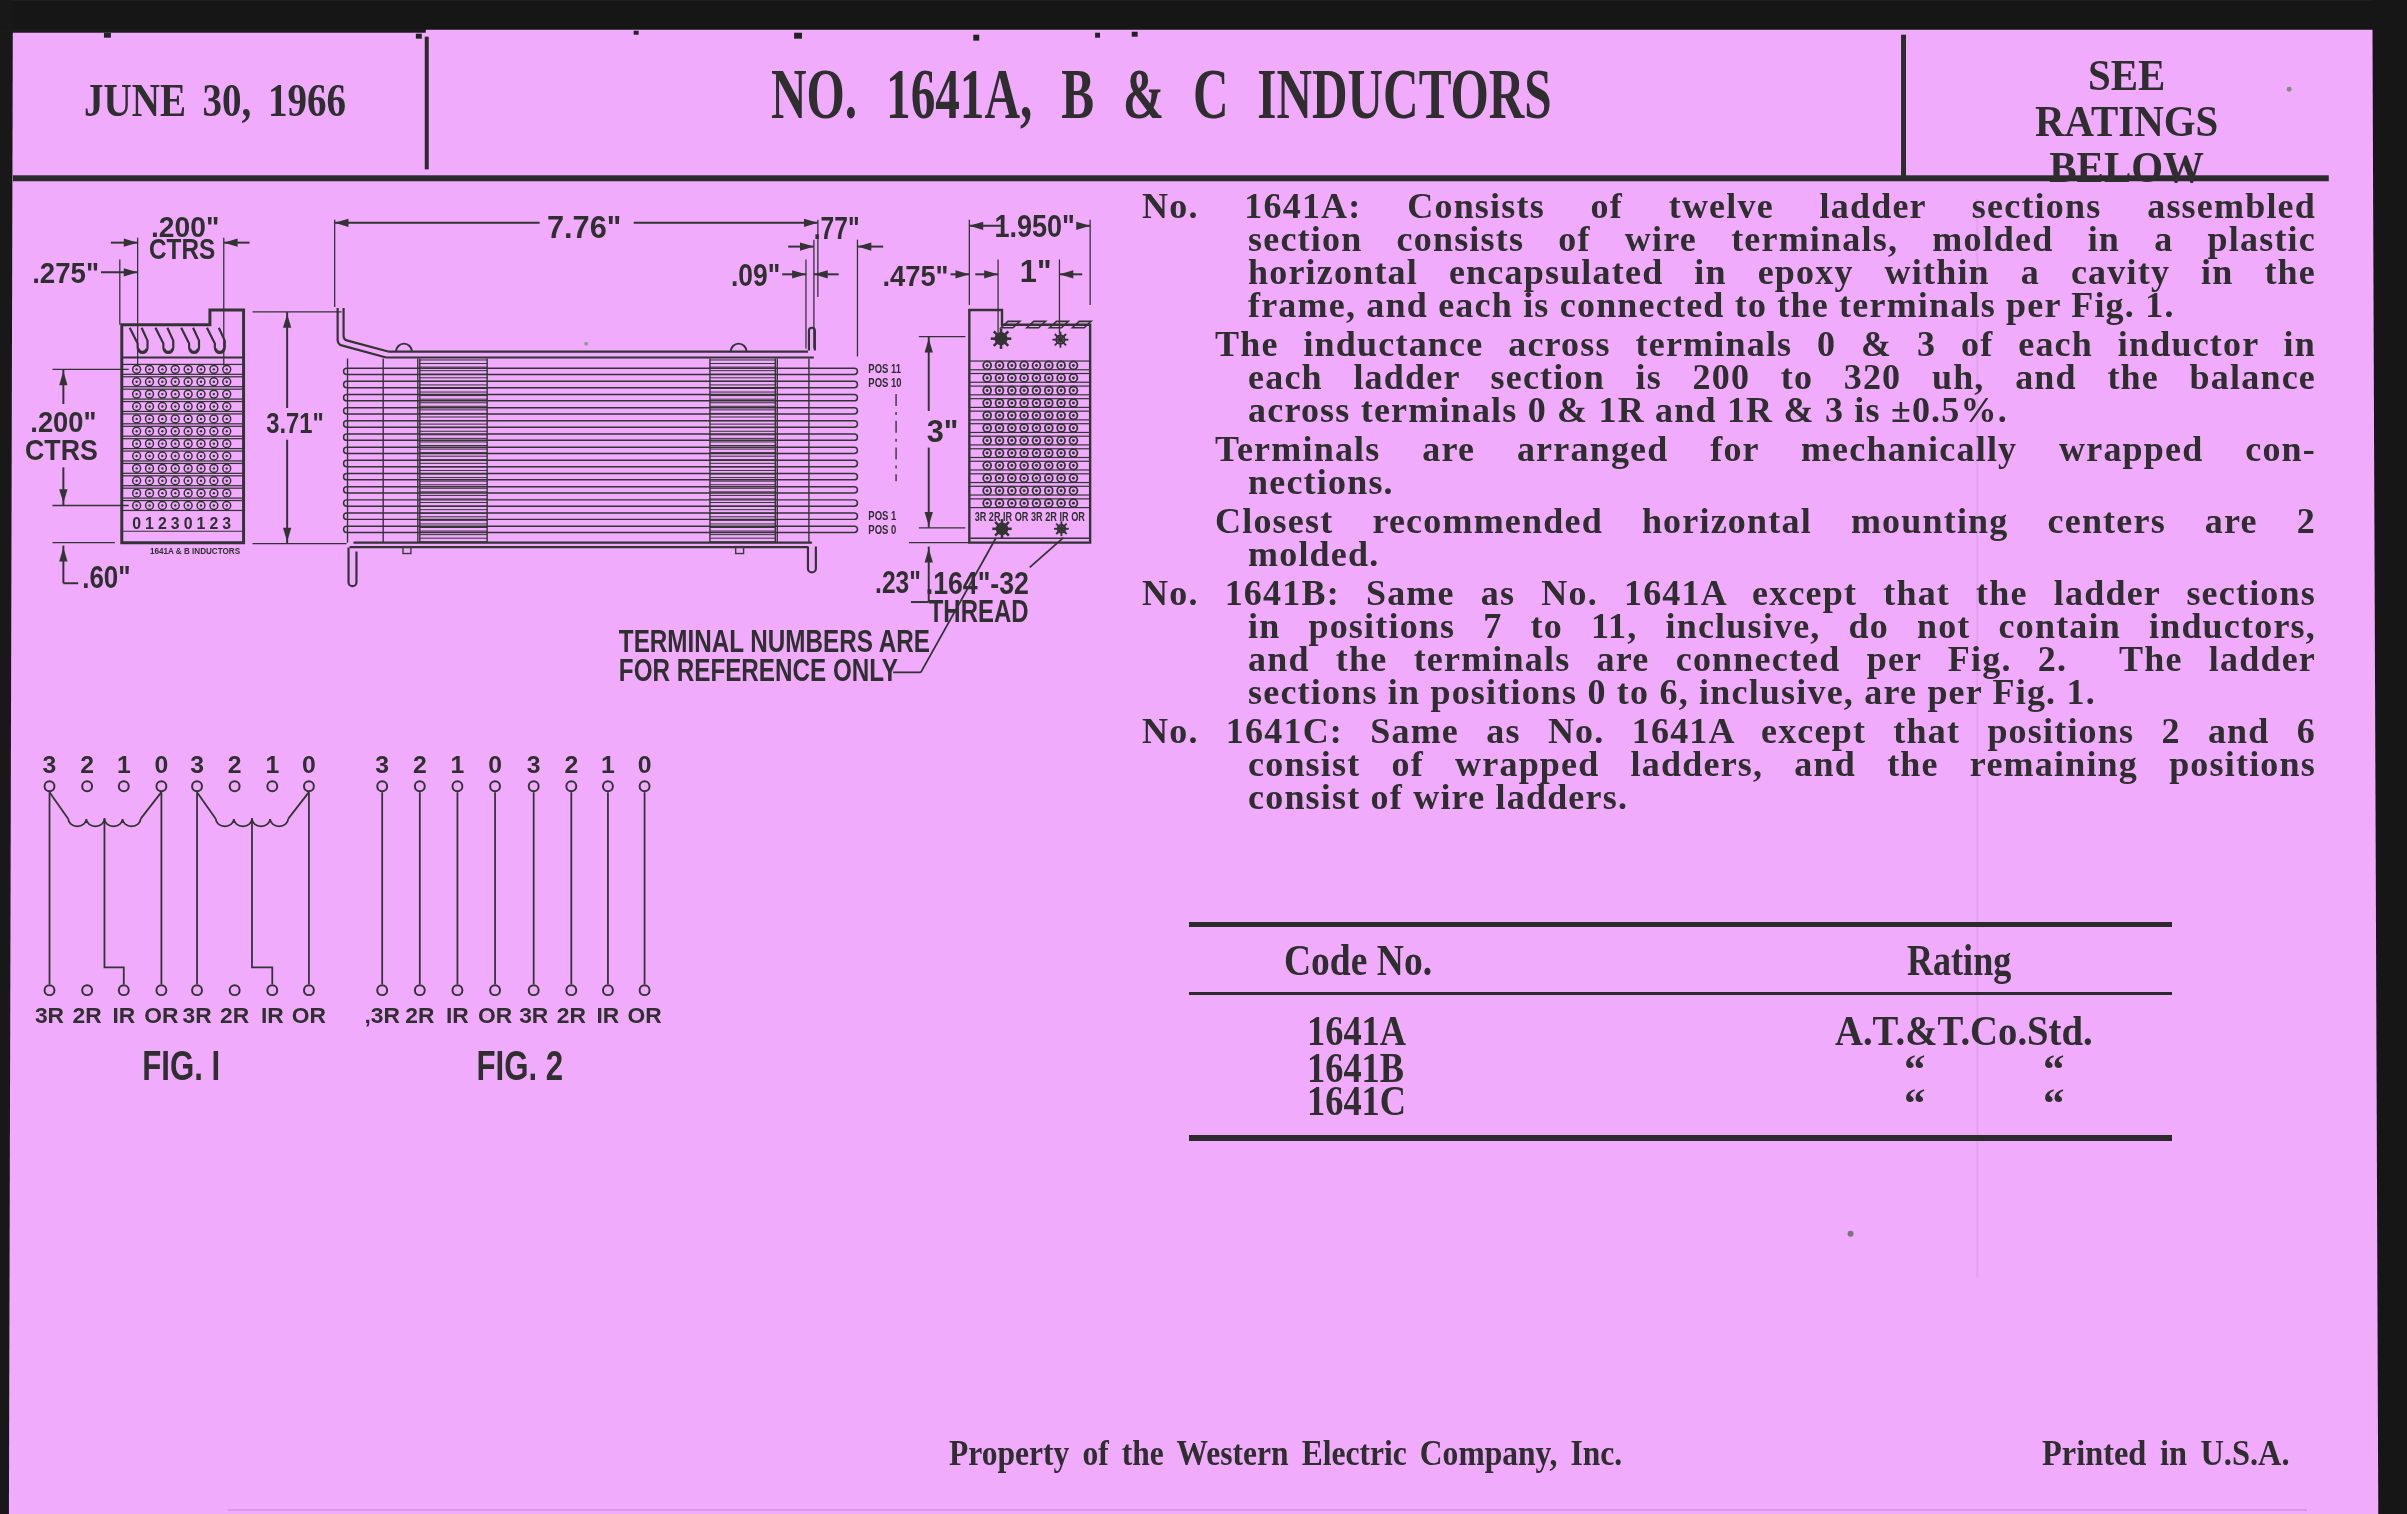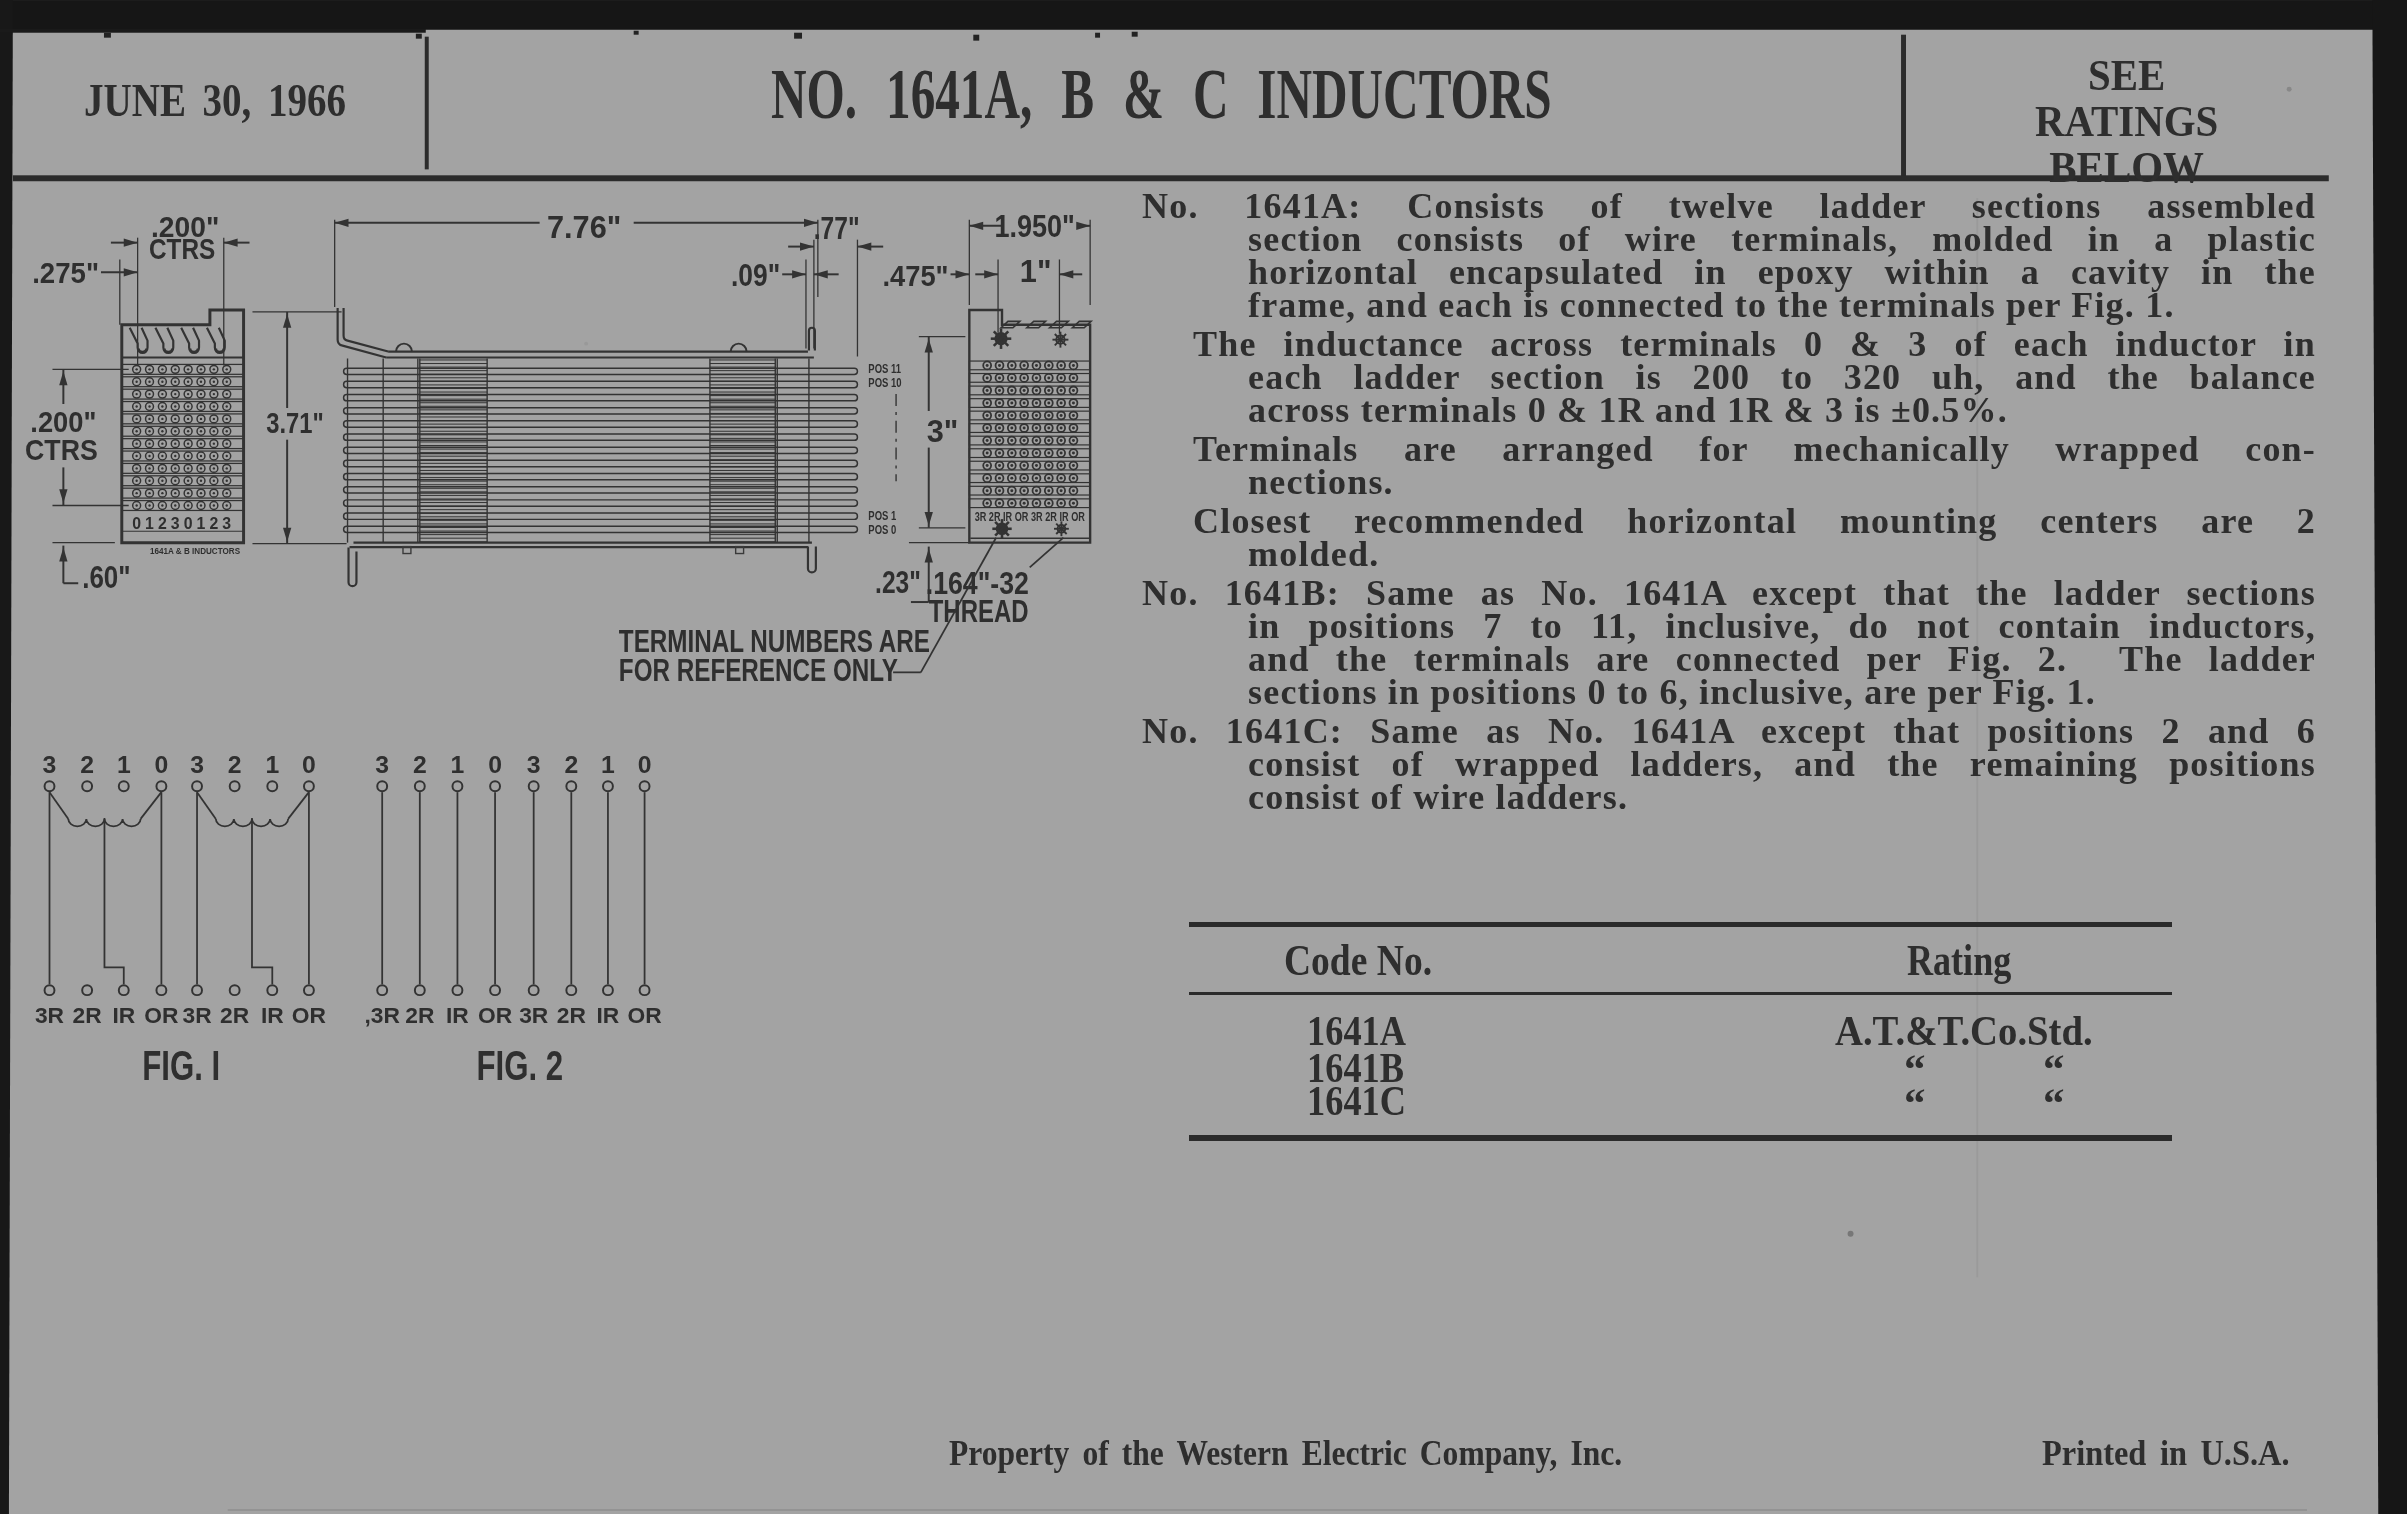--- a/index.html
+++ b/index.html
@@ -1,22 +1,22 @@
 <!DOCTYPE html>
 <html><head><meta charset="utf-8">
 <style>
 html,body{margin:0;padding:0}
-#page{position:relative;width:2408px;height:1515px;background:#a3a3a3;overflow:hidden;
+#page{position:relative;width:2408px;height:1515px;background:#f0abfc;overflow:hidden;
   font-family:"Liberation Sans",sans-serif;color:#2d2d2d}
 .abs{position:absolute}
 .ser{font-family:"Liberation Serif",serif;font-weight:bold;color:#2e2e2e}
 .ln{text-align:justify;text-align-last:justify;height:33px;line-height:33px;letter-spacing:1.2px}
 .ln.last{text-align-last:left}
 .i1{margin-left:106px}
-.i2{margin-left:51px}
+.i2{margin-left:73px}
 .pg{margin-top:6px}
 </style></head>
 <body>
 <div id="page">
 
 <svg class="abs" style="left:0;top:0" width="2408" height="1515" viewBox="0 0 2432 1530">
   <rect x="0" y="0" width="2432" height="30" fill="#161616"></rect>
   <polygon points="0,0 13,0 9,1530 0,1530" fill="#181818"></polygon>
   <polygon points="2396,0 2432,0 2432,1530 2402,1530" fill="#161616"></polygon>
   <rect x="0" y="29" width="430" height="4" fill="#1a1a1a"></rect>

